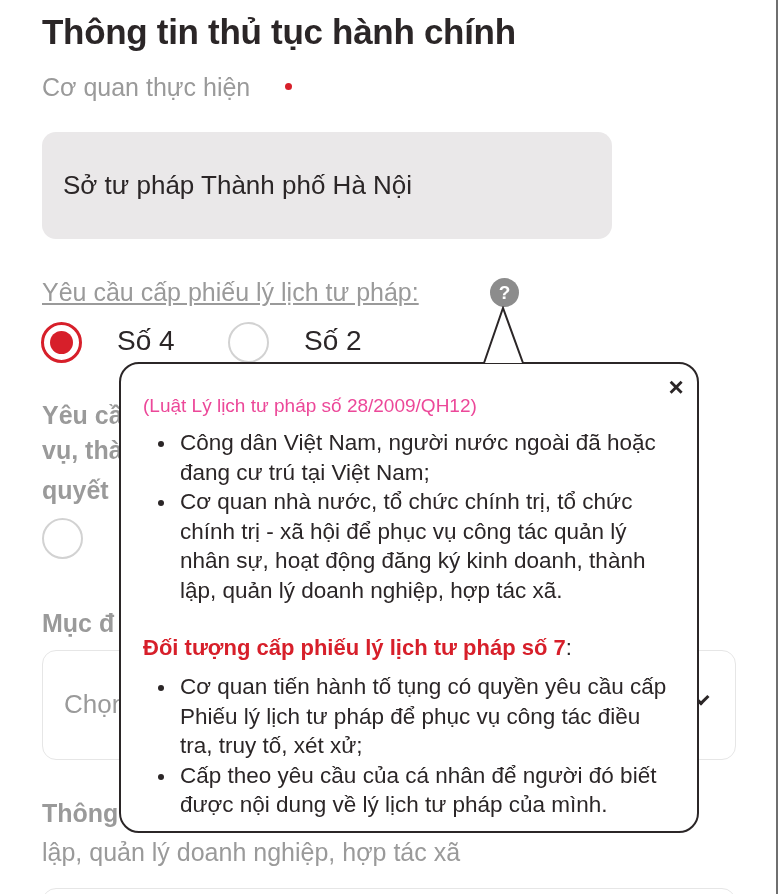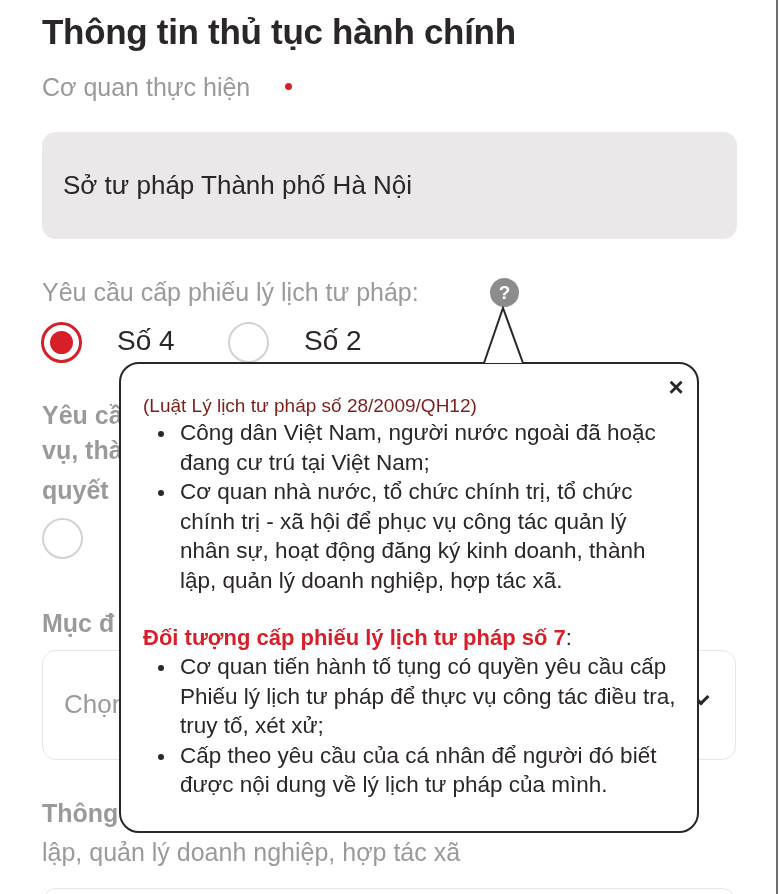--- a/index.html
+++ b/index.html
@@ -7,21 +7,21 @@
   body { position: relative; font-family: "Liberation Sans", "DejaVu Sans", sans-serif; color: #2b2627; }
 
   .right-edge { position: absolute; left: 776px; top: 0; width: 2px; height: 894px; background: #6f6f6f; }
 
   .page-title { position: absolute; left: 42px; top: 12px; font-size: 35px; font-weight: bold; color: #2b2627; letter-spacing: -0.3px; }
 
   .field-label { position: absolute; left: 42px; font-size: 25px; color: #9a9a9a; }
   .bold-label { font-weight: bold; }
   .required-dot { position: absolute; left: 285px; top: 83px; width: 7px; height: 7px; border-radius: 50%; background: #d71f2a; }
 
-  .readonly-field { position: absolute; left: 42px; top: 132px; width: 695px; height: 107px; background: #eae8e9; border-radius: 14px; }
+  .readonly-field { position: absolute; left: 42px; top: 132px; width: 570px; height: 107px; background: #eae8e9; border-radius: 14px; }
   .readonly-field span { position: absolute; left: 21px; top: 38px; font-size: 26px; color: #2b2627; }
 
   .help-icon { position: absolute; left: 490px; top: 278px; width: 29px; height: 29px; border-radius: 50%; background: #8c8c8c; color: #fff; font-size: 19px; font-weight: bold; text-align: center; line-height: 29px; }
 
   .radio { position: absolute; width: 41px; height: 41px; border-radius: 50%; }
   .radio.checked { border: 3px solid #d71f2a; background: #fff; }
   .radio.checked::after { content: ""; position: absolute; left: 6px; top: 6px; width: 23px; height: 23px; border-radius: 50%; background: #d71f2a; }
   .radio.unchecked { border: 2px solid #d2d2d2; background: #fff; }
   .radio-label { position: absolute; font-size: 28px; color: #2b2627; }
 
@@ -29,42 +29,42 @@
   .select-placeholder { position: absolute; left: 21px; top: 38px; font-size: 26px; color: #9a9a9a; }
   .chevron { position: absolute; right: 28px; top: 40px; width: 12px; height: 12px; border-right: 3px solid #2b2627; border-bottom: 3px solid #2b2627; transform: rotate(45deg); }
 
   .next-field { position: absolute; left: 42px; top: 888px; width: 694px; height: 40px; border: 1.5px solid #e6e6e6; border-radius: 14px; }
 
   
   .popover { position: absolute; left: 119px; top: 362px; width: 580px; height: 471px; background: #fff; border: 2px solid #2b2627; border-radius: 20px; }
   .popover-pointer { position: absolute; left: 480px; top: 306px; width: 50px; height: 60px; }
   .close-btn { position: absolute; left: 542px; top: 10px; width: 26px; height: 26px; font-size: 26px; font-weight: bold; line-height: 26px; text-align: center; color: #2b2627; }
   .pop-content { position: absolute; left: 22px; top: 30px; right: 20px; }
-  .law-ref { font-size: 19px; color: #7f1d1d; line-height: 24px; }
+  .law-ref { font-size: 19px; color: #ec4899; line-height: 24px; }
   .section-head { font-size: 22px; line-height: 28px; }
   .section-head .red { color: #d71f2a; font-weight: bold; }
-  .bullets { list-style: none; margin-top: 0; }
+  .bullets { list-style: none; margin-top: 10px; }
   .bullets li { position: relative; padding-left: 37px; font-size: 22.5px; line-height: 29.5px; color: #2b2627; }
   .bullets li::before { content: ""; position: absolute; left: 15px; top: 13px; width: 6px; height: 6px; border-radius: 50%; background: #2b2627; }
   .gap { height: 29px; }
 </style>
 </head>
 <body>
 
 <div class="right-edge"></div>
 
 <h1 class="page-title">Thông tin thủ tục hành chính</h1>
 
 <div class="field-label" style="top:73px;">Cơ quan thực hiện</div>
 <div class="required-dot"></div>
 <div class="readonly-field">
   <span>Sở tư pháp Thành phố Hà Nội</span>
 </div>
 
-<div class="field-label" style="top:278px;">Yêu cầu cấp phiếu lý lịch tư pháp:</div>
+<div class="field-label" style="top:278px;text-decoration:underline;">Yêu cầu cấp phiếu lý lịch tư pháp:</div>
 <div class="help-icon">?</div>
 
 <div class="radio checked" style="left:41px; top:322px;"></div>
 <div class="radio-label" style="left:117px; top:325px;">Số 4</div>
 <div class="radio unchecked" style="left:228px; top:322px;"></div>
 <div class="radio-label" style="left:304px; top:325px;">Số 2</div>
 
 <div class="field-label bold-label" style="top:401px;">Yêu cầ</div>
 <div class="field-label bold-label" style="top:436px;">vụ, thà</div>
 <div class="field-label bold-label" style="top:476px;">quyết</div>
@@ -86,21 +86,21 @@
     <div class="law-ref">(Luật Lý lịch tư pháp số 28/2009/QH12)</div>
     <ul class="bullets">
       <li>Công dân Việt Nam, người nước ngoài đã hoặc đang cư trú tại Việt Nam;</li>
       <li>Cơ quan nhà nước, tổ chức chính trị, tổ chức chính trị - xã hội để phục vụ công tác quản lý nhân sự, hoạt động đăng ký kinh doanh, thành lập, quản lý doanh nghiệp, hợp tác xã.</li>
     </ul>
     <div class="gap"></div>
     <div class="section-head">
       <span class="red">Đối tượng cấp phiếu lý lịch tư pháp số 7</span><span>:</span>
     </div>
     <ul class="bullets">
-      <li>Cơ quan tiến hành tố tụng có quyền yêu cầu cấp Phiếu lý lịch tư pháp để thực vụ công tác điều tra, truy tố, xét xử;</li>
+      <li>Cơ quan tiến hành tố tụng có quyền yêu cầu cấp Phiếu lý lịch tư pháp để phục vụ công tác điều tra, truy tố, xét xử;</li>
       <li>Cấp theo yêu cầu của cá nhân để người đó biết được nội dung về lý lịch tư pháp của mình.</li>
     </ul>
   </div>
 </div>
 
 <svg class="popover-pointer" viewBox="0 0 50 60" width="50" height="60">
   <polygon points="4,57 23,2 43,57" fill="#ffffff"></polygon>
   <polyline points="4,57 23,2 43,57" fill="none" stroke="#2b2627" stroke-width="2"></polyline>
 </svg>
 

